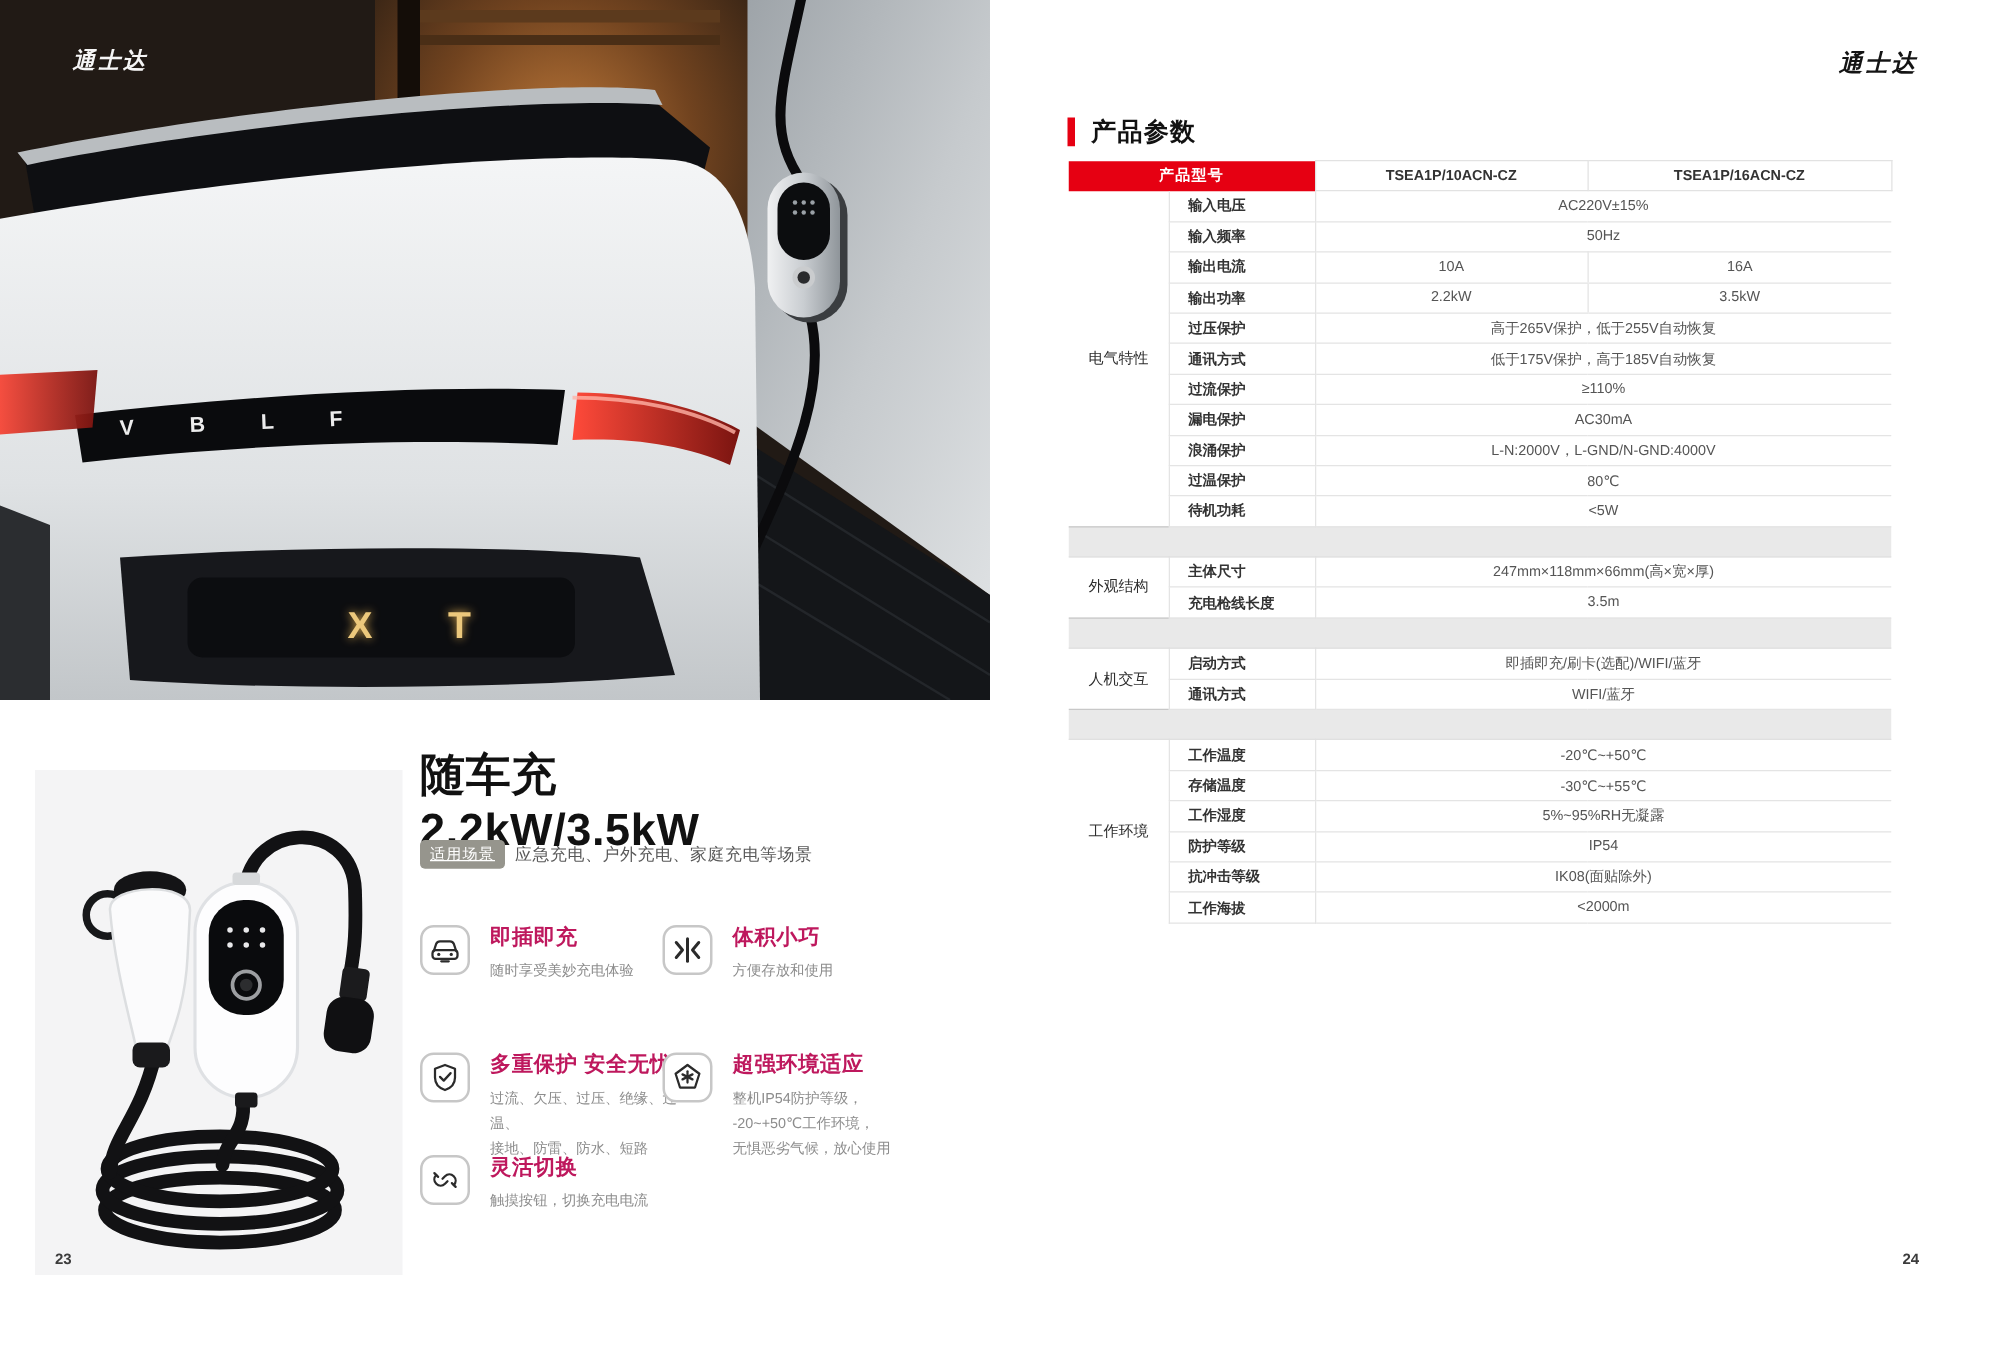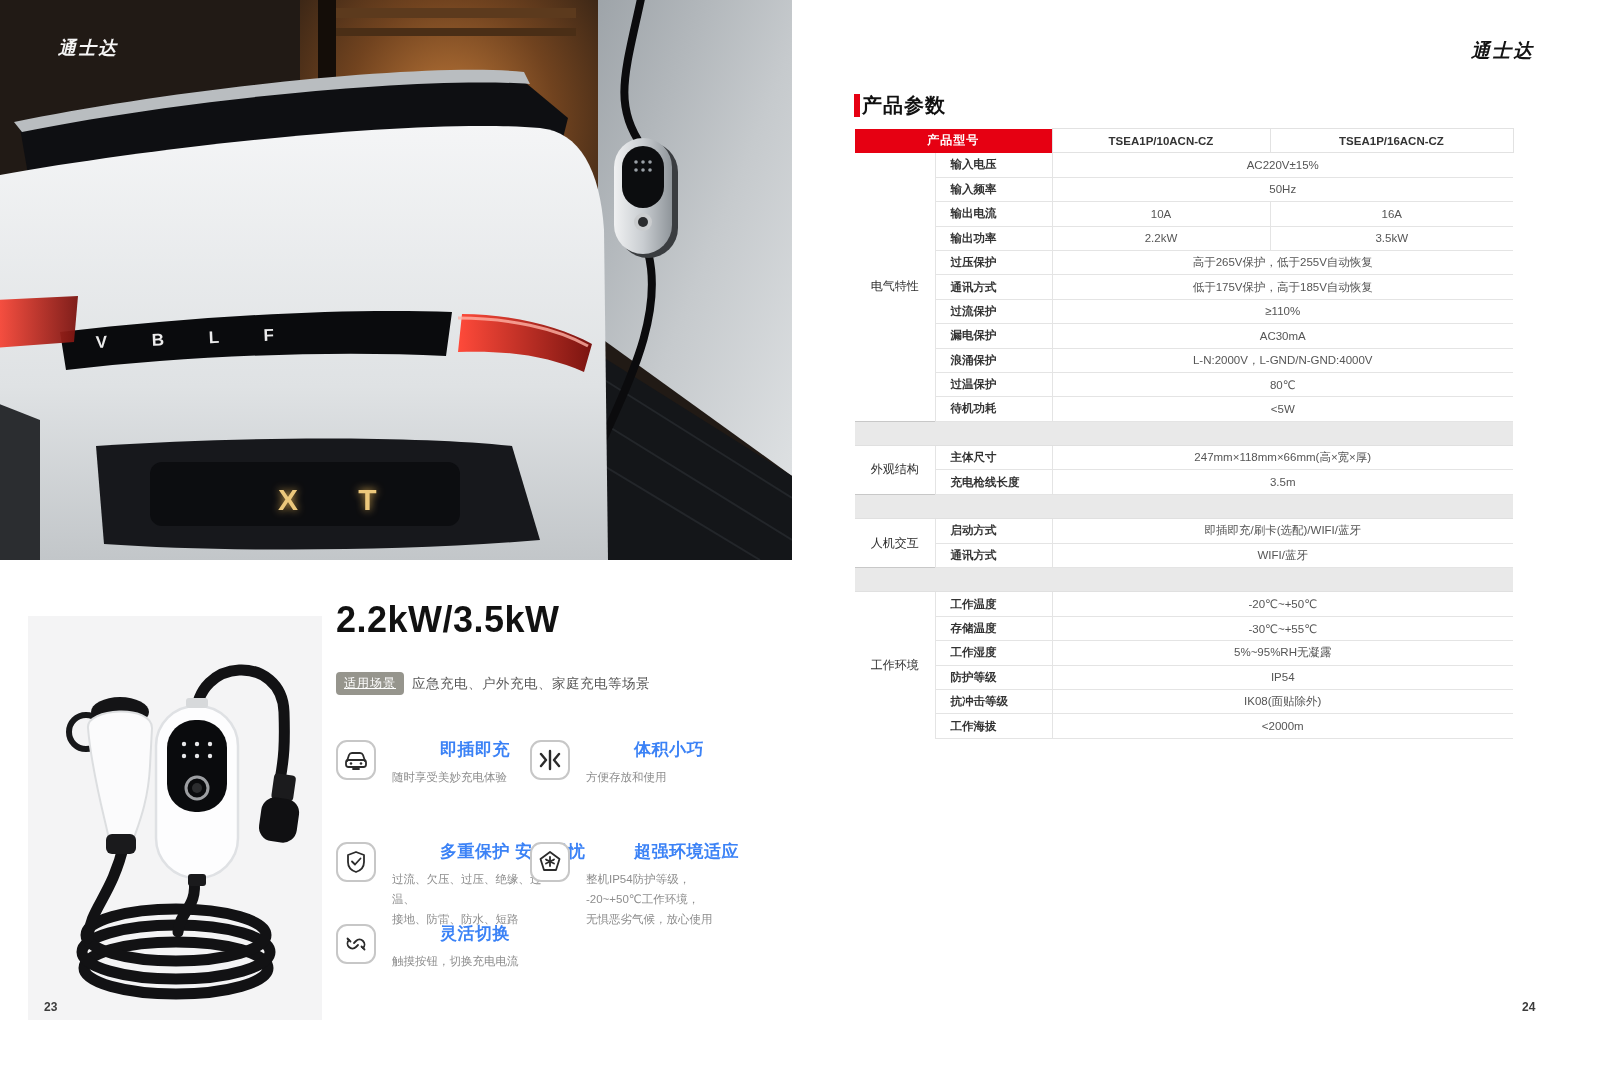--- a/index.html
+++ b/index.html
@@ -19,32 +19,32 @@
                     border-radius:4px; letter-spacing:1px;text-decoration:underline; }
   #scenario-text { color:#595959; font-size:13.5px; letter-spacing:0.5px; }
 
   #product-photo { left:28px; top:616px; width:294px; height:404px; background:#f4f4f5; }
 
   .feature { position:absolute; width:190px; }
   .feature .ic { position:absolute; left:0; top:2px; width:40px; height:40px;
                  border:2px solid #c7c7c7; border-radius:11px; display:flex;
                  align-items:center; justify-content:center; background:#fff; }
   .feature .tx { margin-left:56px; }
-  .feature h3 { font-size:17px; font-weight:800; color:#3b82f6; letter-spacing:0.5px;
-                margin-bottom:6px; white-space:nowrap;margin-left:48px; }
+  .feature h3 { font-size:17px; font-weight:800; color:#be185d; letter-spacing:0.5px;
+                margin-bottom:6px; white-space:nowrap; }
   .feature p { font-size:11.5px; color:#8d8d8d; line-height:1.75; white-space:pre-line; }
 
   .pagenum { font-size:12px; font-weight:bold; color:#3c3c3c; }
   #pagenum-left  { left:44px;  top:1000px; }
   #pagenum-right { left:1522px; top:1000px; }
 
   
   #right-logo { left:1440px; top:38px; width:94px; text-align:right; color:#141414;
                 font-size:19px; font-weight:bold; font-style:italic; letter-spacing:2px; }
-  #section-title { left:854px; top:92px; display:flex; align-items:center; gap:2px; }
+  #section-title { left:854px; top:92px; display:flex; align-items:center; gap:13px; }
   #section-title .bar { width:6px; height:23px; background:#e60012; }
   #section-title .txt { font-size:20px; font-weight:800; color:#111; letter-spacing:1px; }
 
   #spec-table { left:855px; top:128px; width:658px; border-collapse:collapse;
                 table-layout:fixed; font-size:11.5px; }
   #spec-table col.c-group { width:80px; } #spec-table col.c-label { width:117px; }
   #spec-table col.c-v1 { width:218px; }  #spec-table col.c-v2 { width:243px; }
   #spec-table td, #spec-table th { height:24.4px; vertical-align:middle; }
   .hdr-label { background:#e60012; color:#fff; font-weight:bold; text-align:center;
                font-size:12px; letter-spacing:1px; }
@@ -135,20 +135,21 @@
       <path d="M96,446 C240,436 420,436 512,446 L540,540 C400,552 220,552 104,544 Z" fill="#17181c"></path>
       <rect x="150" y="462" width="310" height="64" rx="12" fill="#0c0d10"></rect>
       <text x="278" y="510" font-size="30" font-weight="bold" fill="#ecc87c" letter-spacing="26" style="text-shadow:0 0 8px #d9a94f">X T</text>
       <path d="M-6,402 L40,420 L40,560 L-6,560 Z" fill="#2b2d30"></path>
     </g>
   </svg>
 </div>
 <div class="abs" id="left-logo">通士达</div>
 
 <div class="abs" id="product-title">
+  <div>随车充</div>
   <div>2.2kW/3.5kW</div>
 </div>
 
 <div class="abs" id="scenario-row">
   <span id="scenario-badge">适用场景</span>
   <span id="scenario-text">应急充电、户外充电、家庭充电等场景</span>
 </div>
 
 <div class="abs" id="product-photo">
   <svg width="294" height="404" viewBox="0 0 294 404">

